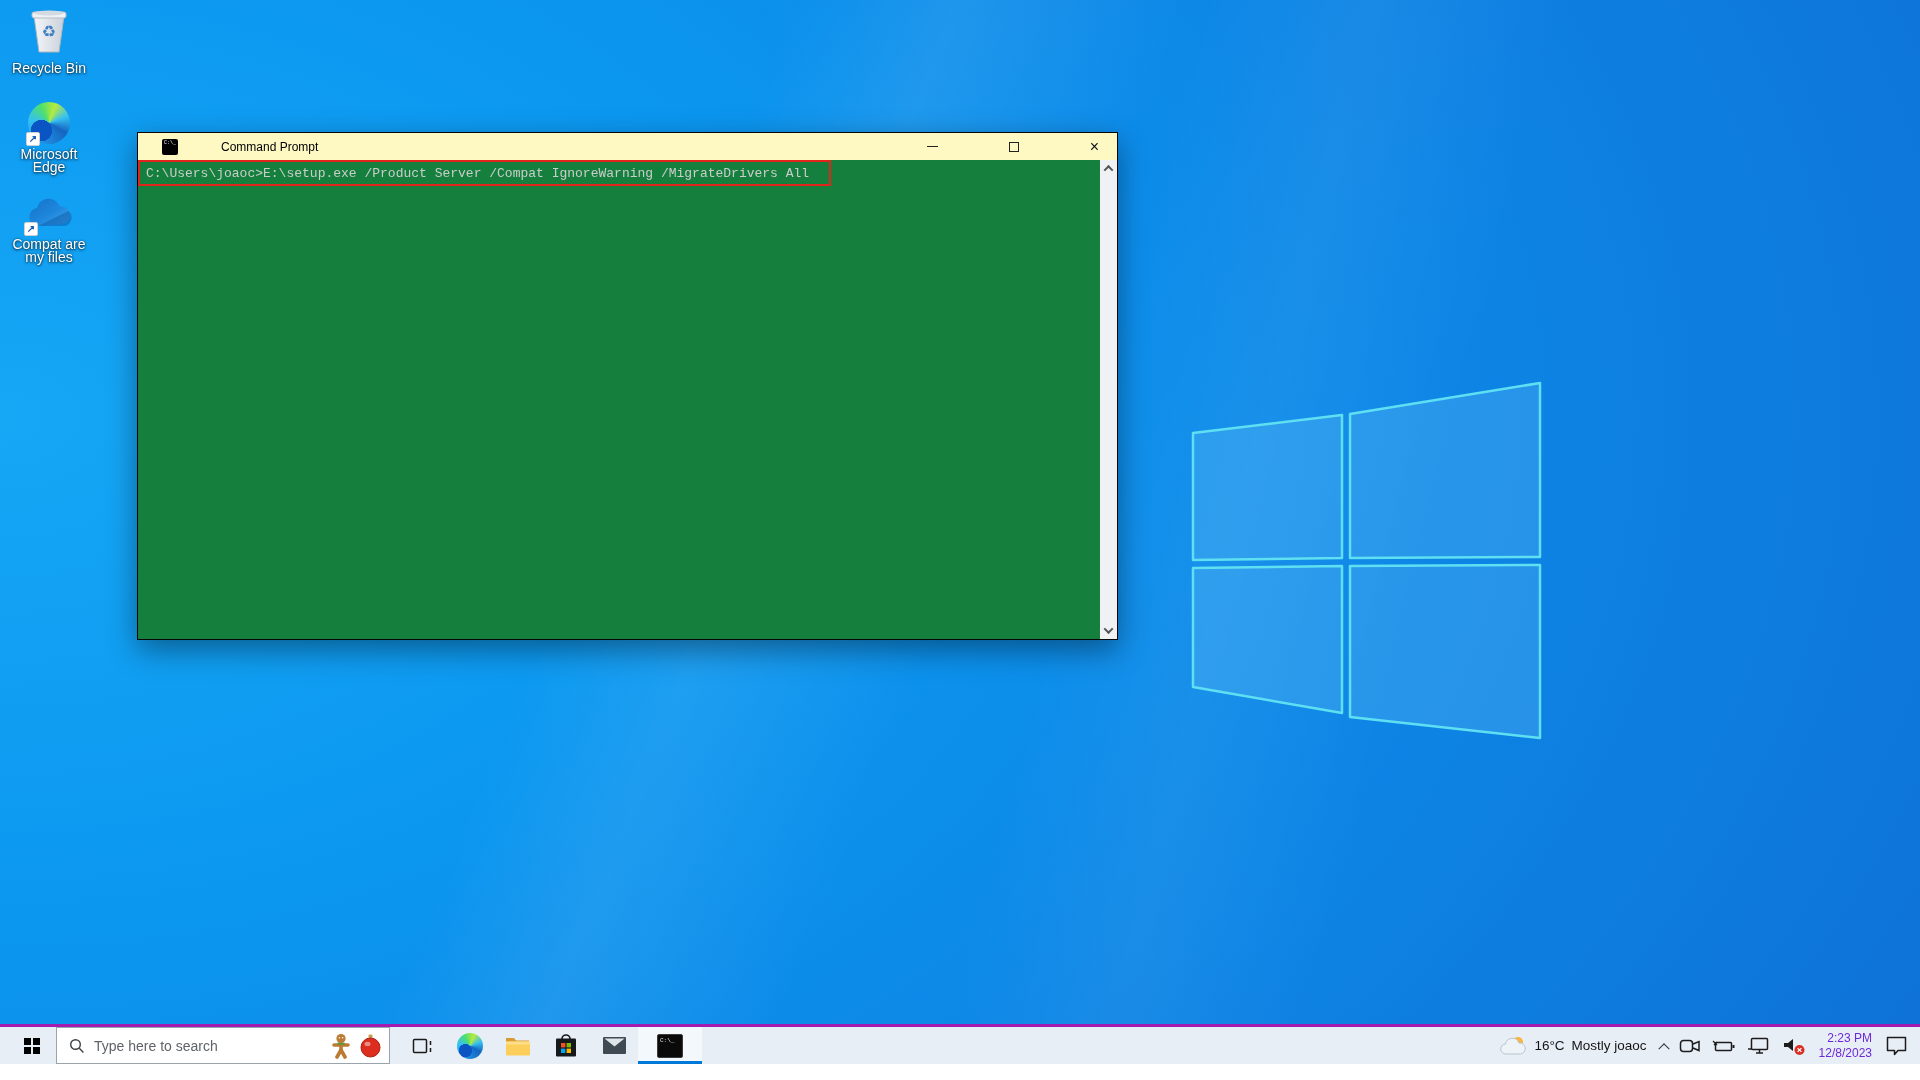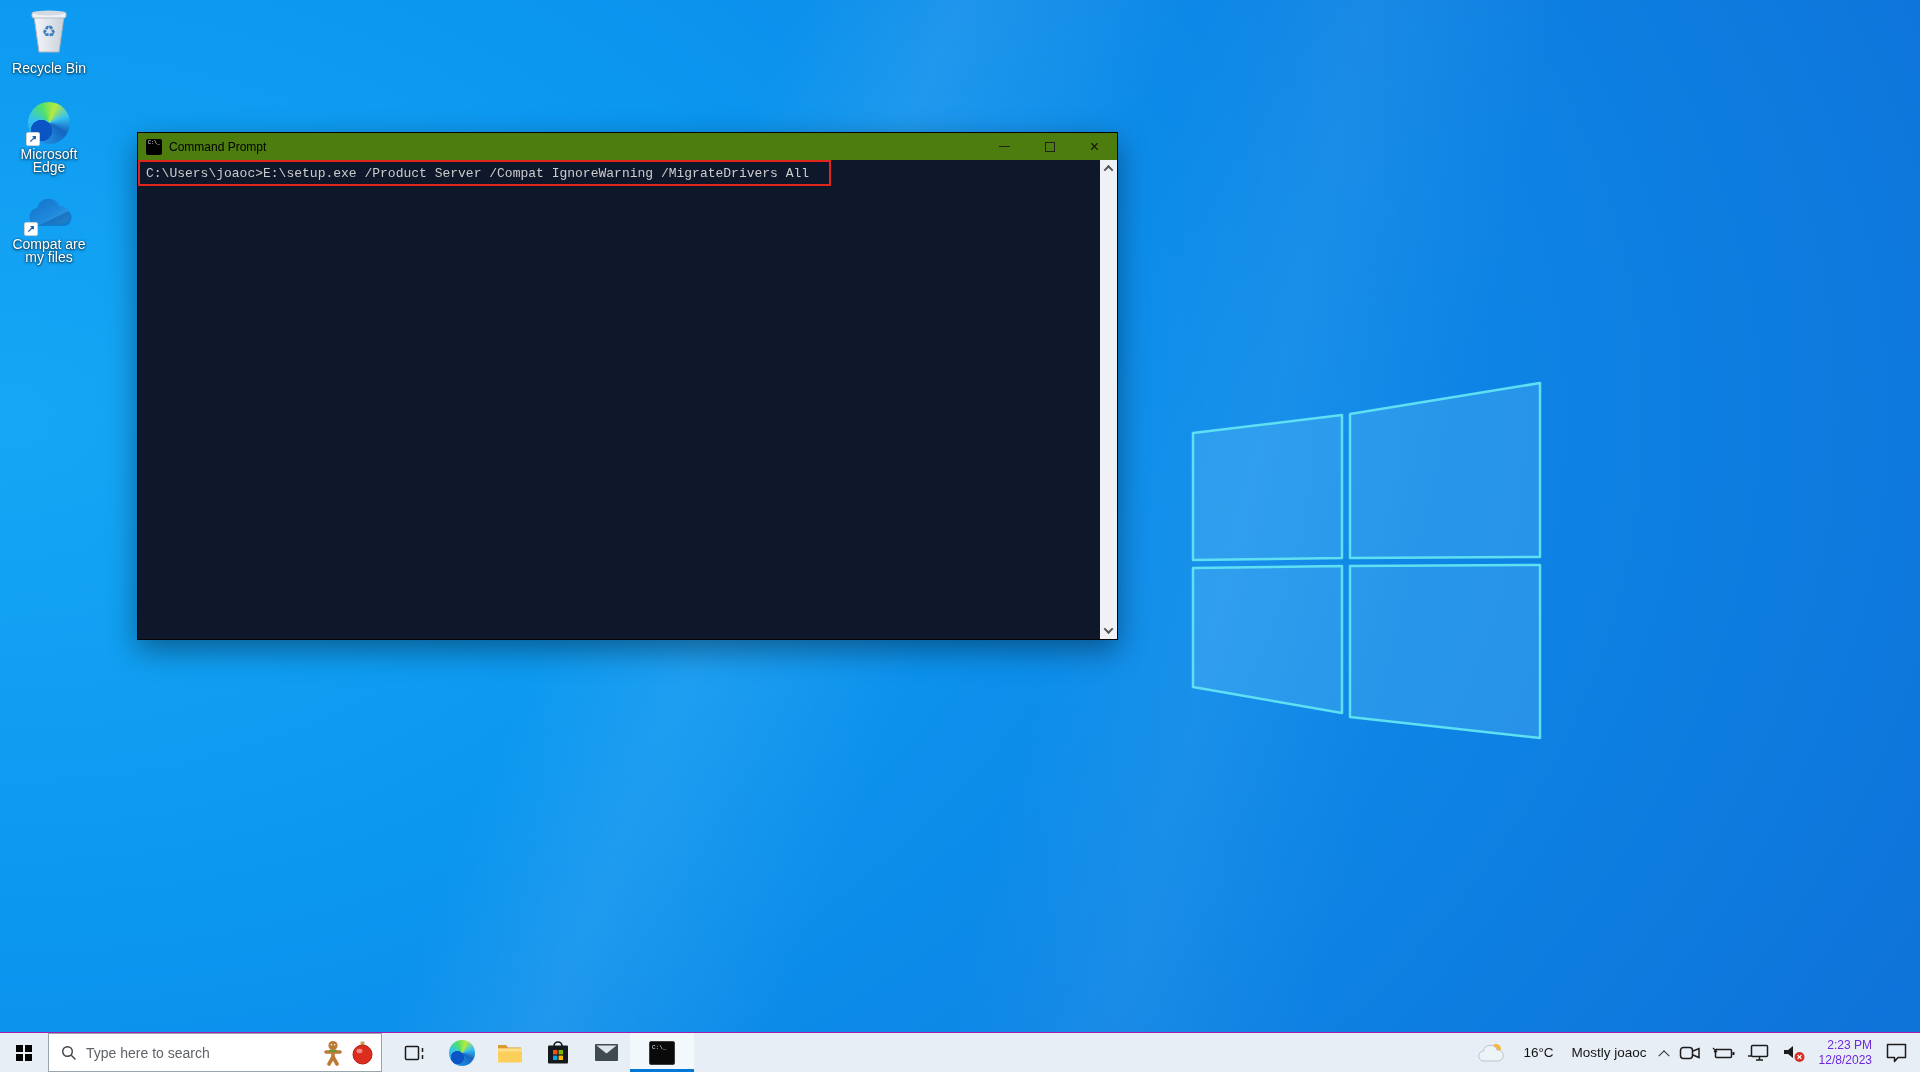--- a/index.html
+++ b/index.html
@@ -45,61 +45,61 @@
   .edge-desktop { width:42px; height:42px; }
 
   
   .cmd-window {
     position:absolute; left:137px; top:132px; width:981px; height:508px;
     border:1px solid rgba(0,0,0,.45);
     box-shadow:0 10px 28px rgba(0,0,0,.4);
     display:flex; flex-direction:column; background:#0c0c0c;
   }
   .titlebar {
-    height:27px; background:#4d7c0f; display:flex; align-items:center;
-    padding-left:8px; flex:none;
+    height:27px; background:#fef9c3; display:flex; align-items:center;
+    padding-left:24px; flex:none;gap:36px;
   }
   .titlebar-icon {
     width:16px; height:16px; background:#000; border-radius:2px;
     color:#fff; font-size:5px; font-family:"Liberation Mono", monospace;
     padding:2px 0 0 2px; overflow:hidden; line-height:1;
   }
   .titlebar-title { font-size:12px; color:#000; margin-left:7px; flex:1; }
   .win-btn {
     width:45px; height:27px; display:flex; align-items:center; justify-content:center;
     color:#111; flex:none;
   }
   .min-glyph { width:11px; height:1px; background:#222; }
   .max-glyph { width:10px; height:10px; border:1px solid #222; }
   .close-glyph { font-size:16px; line-height:1; }
 
-  .console { position:relative; flex:1; background:#0f172a; overflow:hidden; }
+  .console { position:relative; flex:1; background:#15803d; overflow:hidden; }
   .console-line {
     position:absolute; left:8px; top:6px; white-space:pre;
     font-family:"Liberation Mono","DejaVu Sans Mono",monospace;
     font-size:13px; color:#cccccc; letter-spacing:0;
   }
   .highlight-box {
     position:absolute; left:0; top:0; width:693px; height:26px;
     border:2px solid #e1251b;
   }
   .scrollbar {
     position:absolute; right:0; top:0; bottom:0; width:17px; background:#f0f1f4;
     display:flex; flex-direction:column; justify-content:space-between;
   }
   .scroll-arrow { height:17px; display:flex; align-items:center; justify-content:center; }
   .chev { width:7px; height:7px; border-left:2px solid #555; border-top:2px solid #555; }
   .chev-up { transform:rotate(45deg) translate(1px,1px); }
   .chev-down { transform:rotate(225deg) translate(1px,1px); }
 
   
   .taskbar {
-    position:absolute; left:0; bottom:8px; width:1920px; height:40px;
-    background:#e8eef6; border-top:1px solid #a21caf;
-    display:flex; align-items:stretch;
+    position:absolute; left:0; bottom:16px; width:1920px; height:40px;
+    background:#e8eef6; border-top:3px solid #a21caf;
+    display:flex; align-items:stretch;padding-left:8px;
   }
   .start-btn { width:48px; display:flex; align-items:center; justify-content:center; }
   .start-grid { display:grid; grid-template-columns:7px 7px; grid-template-rows:7px 7px; gap:2px; }
   .start-grid span { background:#000; }
 
   .search-box {
     width:334px; background:#fff; border:1px solid #9aa4ad;
     display:flex; align-items:center; padding:0 8px 0 12px; gap:9px;
   }
   .search-box input {
@@ -117,21 +117,21 @@
   }
   .edge-task { width:26px; height:26px; }
   .cmd-task-icon {
     width:26px; height:24px; background:#0a0a0a; border-radius:2px;
     border:1px solid #3c3c3c; color:#e8e8e8; overflow:hidden;
     font-family:"Liberation Mono",monospace; font-size:6px; line-height:1;
     padding:3px 0 0 2px;
   }
 
   .tray { margin-left:auto; display:flex; align-items:center; gap:13px; padding-right:12px; }
-  .weather { display:flex; align-items:center; gap:18px;justify-content:flex-end; }
+  .weather { display:flex; align-items:center; gap:7px;justify-content:flex-end; }
   .tray-text { font-size:13.5px; color:#151515; }
   .tray-icons { display:flex; align-items:center; gap:11px; }
   .chev-tray { width:8px; height:8px; border-left:1.6px solid #333; border-top:1.6px solid #333; transform:rotate(45deg) translate(2px,2px); }
   .clock { text-align:right; font-size:12px; color:#6d28d9; line-height:15px; }
 </style>
 </head>
 <body>
 
 <div class="screen">
 

